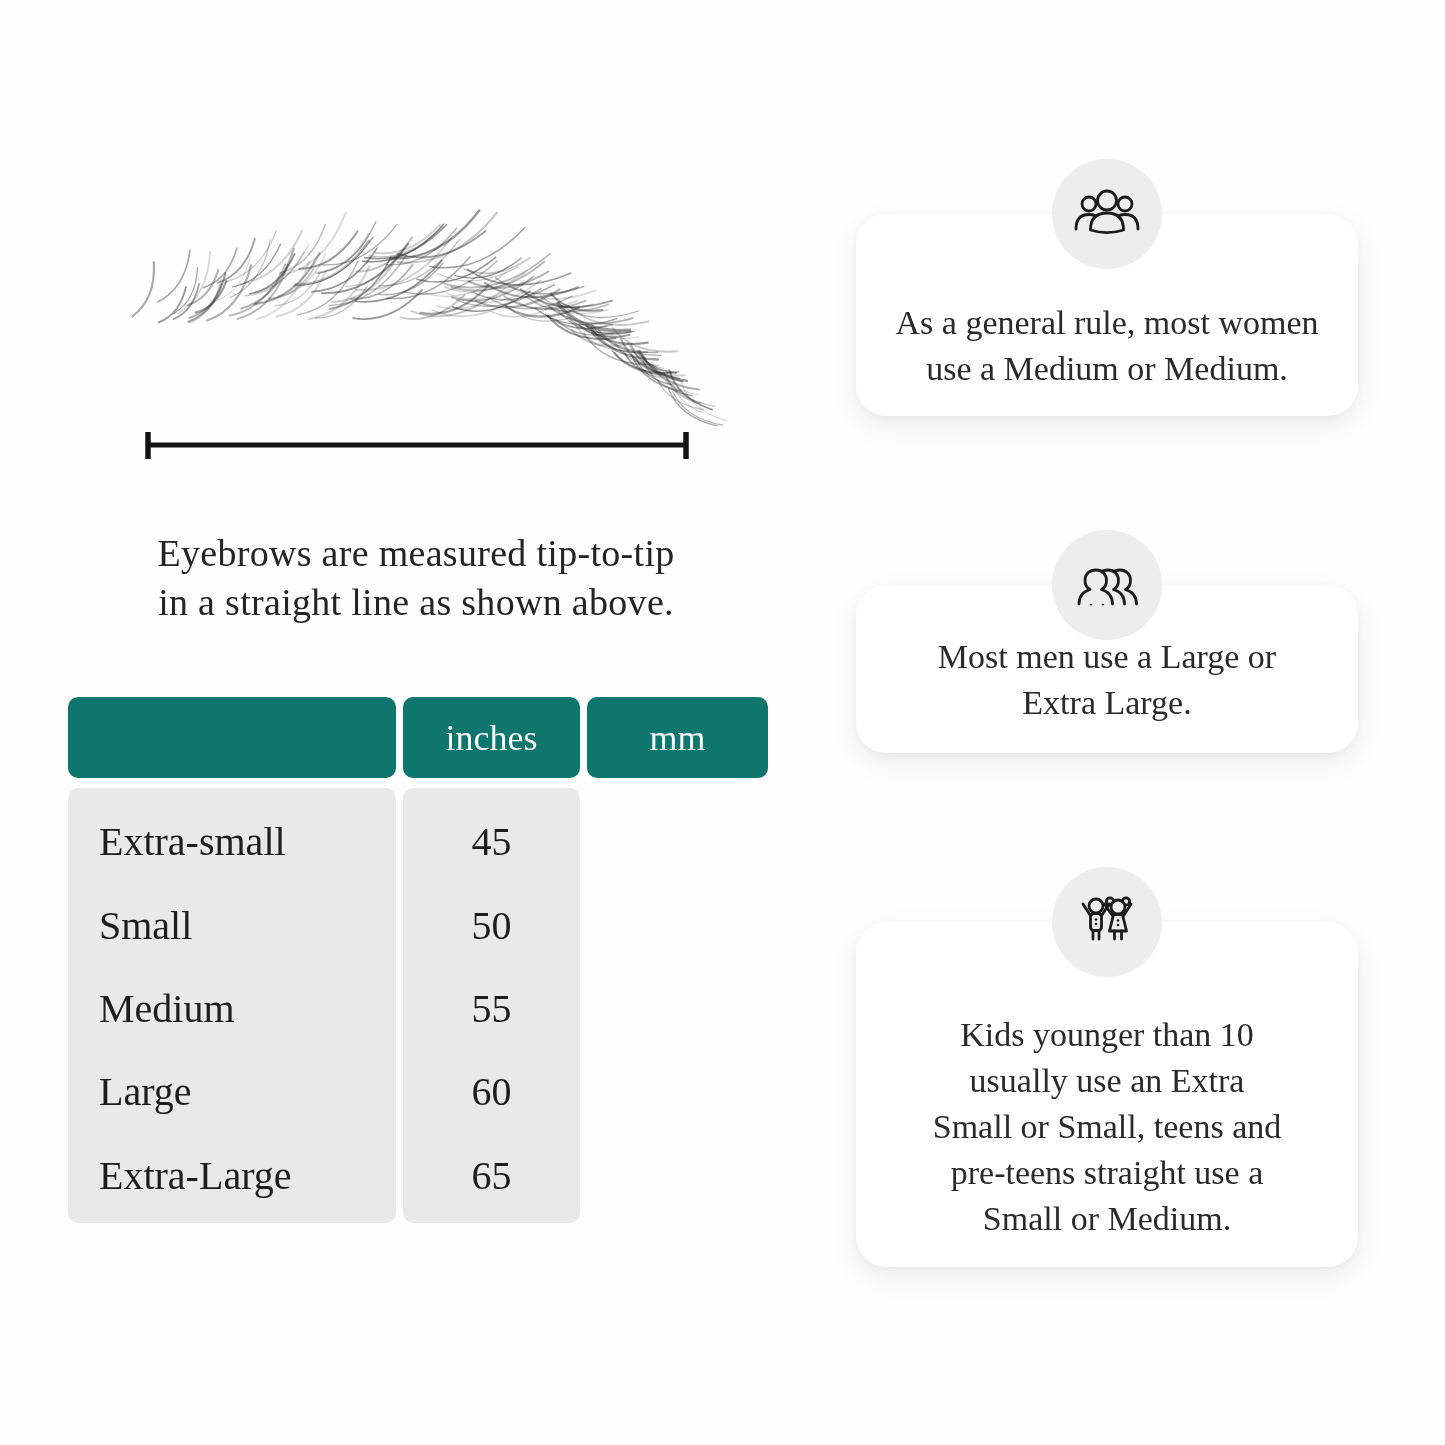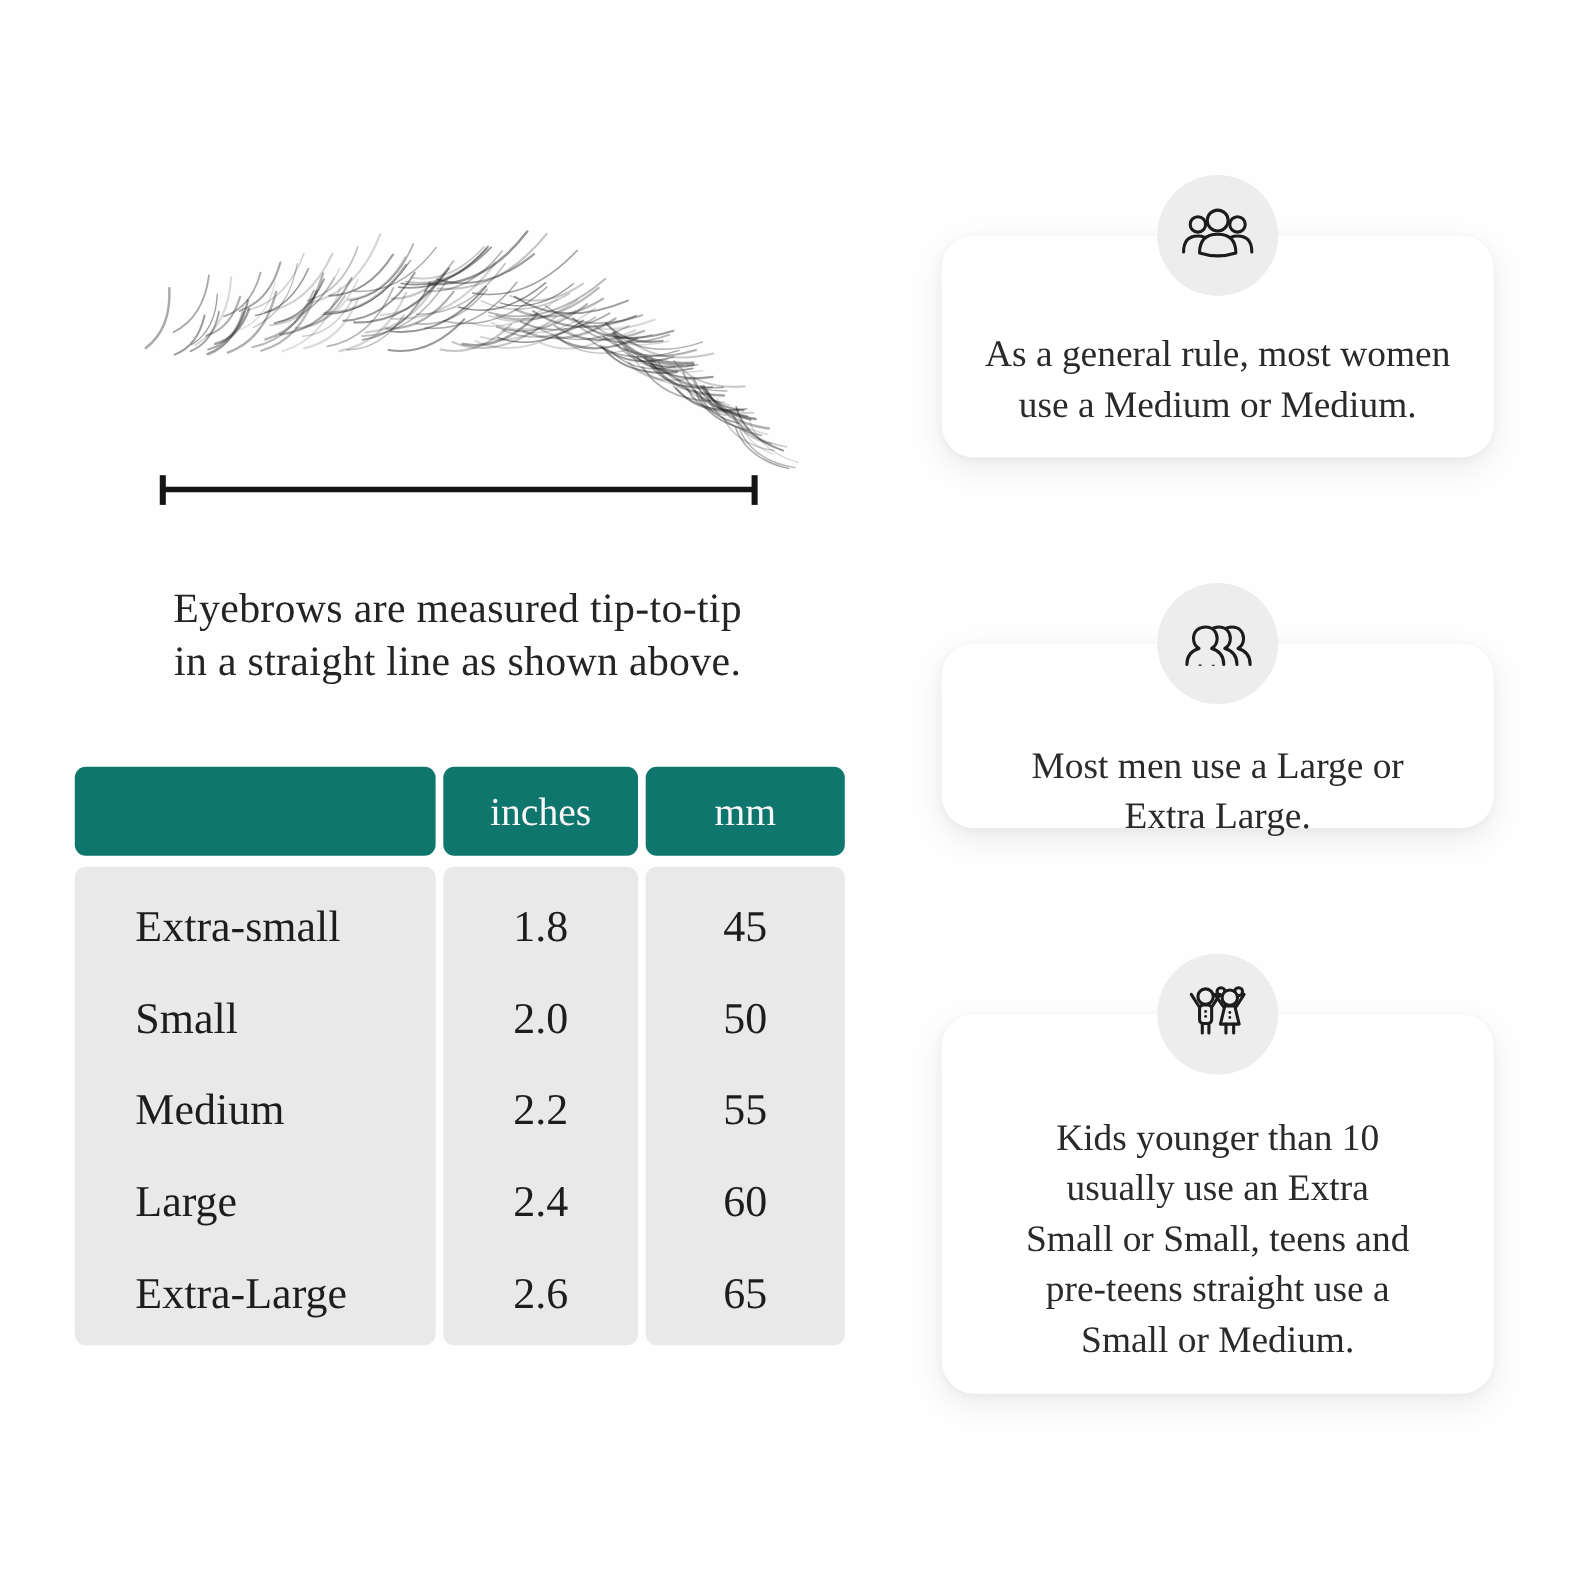--- a/index.html
+++ b/index.html
@@ -24,41 +24,41 @@
     display:flex;align-items:center;justify-content:center;
     color:#f7f7f7;font-size:36px;
   }
   .tbody{margin-top:10px;}
   .tcol{
     background:#e9e9e9;border-radius:10px;height:435px;
     box-sizing:border-box;padding:12px 0 6px;
     display:flex;flex-direction:column;
   }
   .cell{flex:1;display:flex;align-items:center;font-size:40px;color:#1d1d1d;}
-  .tcol-labels .cell{padding-left:31px;margin-left:24px;}
+  .tcol-labels .cell{padding-left:31px;}
   .tcol-center .cell{justify-content:center;}
   
   .card{
     position:absolute;left:856px;width:502px;background:#ffffff;border-radius:30px;
     box-shadow:0 10px 28px rgba(0,0,0,.075),0 2px 8px rgba(0,0,0,.04);
   }
   .card-1{top:214px;height:202px;}
   .card-2{top:585px;height:168px;}
   .card-3{top:922px;height:345px;}
   .badge{
     position:absolute;top:-55px;left:50%;transform:translateX(-50%);
     width:110px;height:110px;border-radius:50%;background:#ededed;
     display:flex;align-items:center;justify-content:center;
   }
   .card-text{
     position:absolute;left:10px;right:10px;text-align:center;
     font-size:34px;line-height:46px;color:#2a2a2a;
   }
   .card-1 .card-text{top:86px;}
-  .card-2 .card-text{top:49px;margin-top:40px;}
+  .card-2 .card-text{top:49px;}
   .card-3 .card-text{top:90px;}
   .card-text div{white-space:nowrap;}
   .icon-stroke{stroke:#1c1c1c;stroke-width:2.8;fill:none;stroke-linecap:round;stroke-linejoin:round;}
   .icon-fill{fill:#ededed;}
 </style>
 </head>
 <body>
 
 <div class="brow-wrap">
   <svg id="brow-svg" width="820" height="480" viewBox="0 0 820 480">
@@ -235,27 +235,20 @@
   </div>
   <div class="tbody">
     <div class="tcol tcol-labels">
       <div class="cell">Extra-small</div>
       <div class="cell">Small</div>
       <div class="cell">Medium</div>
       <div class="cell">Large</div>
       <div class="cell">Extra-Large</div>
     </div>
     <div class="tcol tcol-center">
-      <div class="cell">1.8</div>
-      <div class="cell">2.0</div>
-      <div class="cell">2.2</div>
-      <div class="cell">2.4</div>
-      <div class="cell">2.6</div>
-    </div>
-    <div class="tcol tcol-center">
       <div class="cell">45</div>
       <div class="cell">50</div>
       <div class="cell">55</div>
       <div class="cell">60</div>
       <div class="cell">65</div>
     </div>
   </div>
 </div>
 
 <div class="card card-1">

